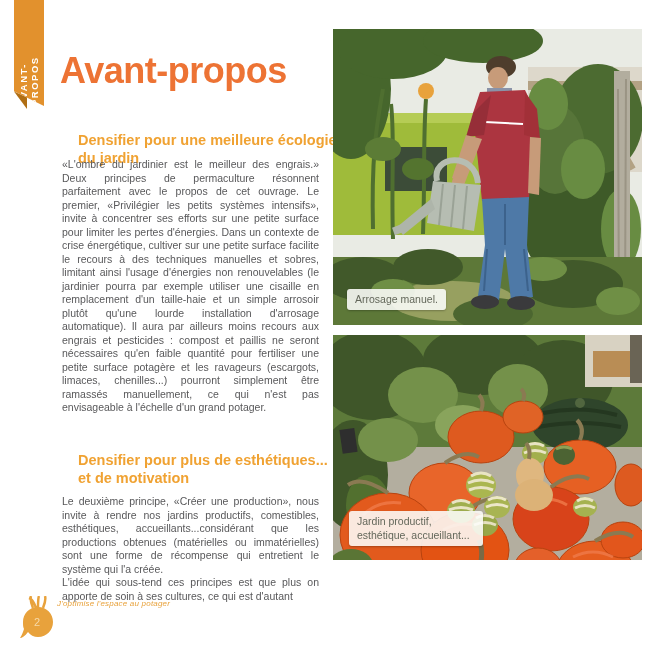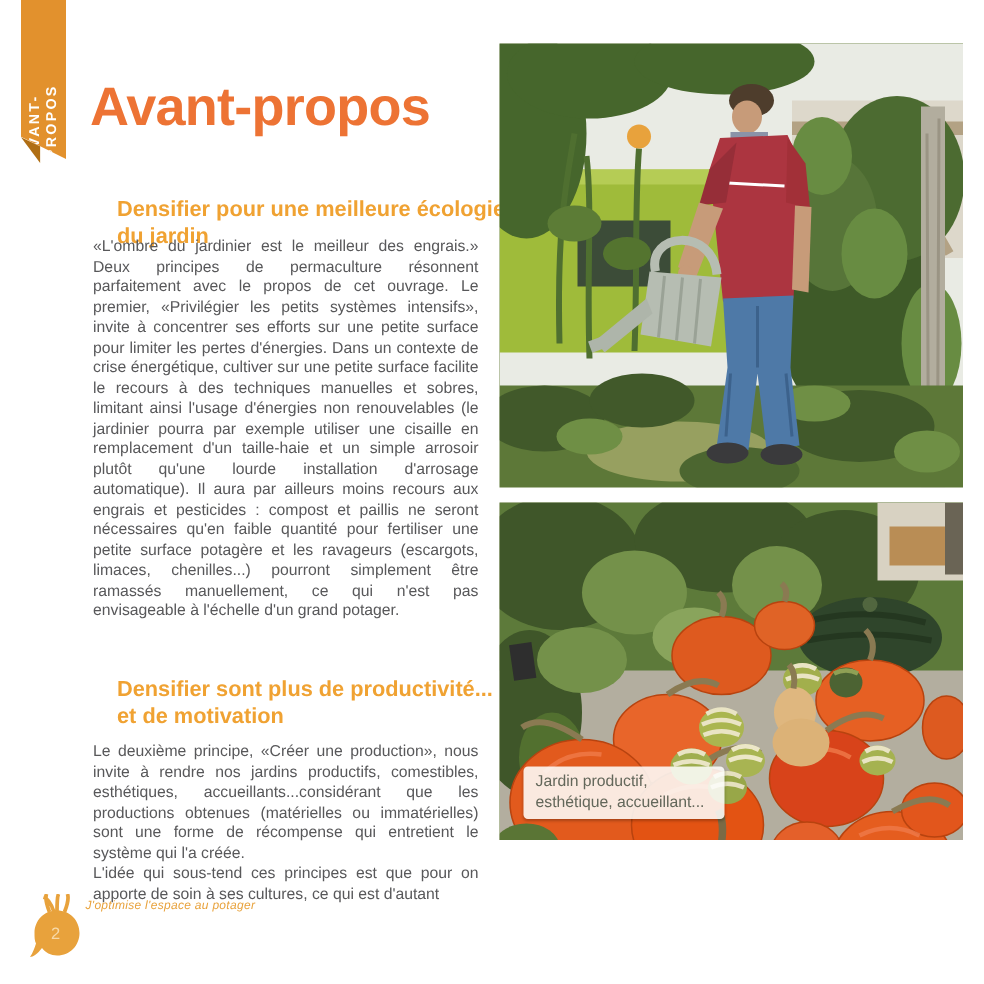--- a/index.html
+++ b/index.html
@@ -69,24 +69,24 @@
   </div>
   <div class="tab-fold"></div>
 
   <h1 class="title">Avant-propos</h1>
 
   <h2 class="heading h1pos">Densifier pour une meilleure écologie du jardin</h2>
   <div class="body-text b1pos">
     <p>«L'ombre du jardinier est le meilleur des engrais.» Deux principes de permaculture résonnent parfaitement avec le propos de cet ouvrage. Le premier, «Privilégier les petits systèmes intensifs», invite à concentrer ses efforts sur une petite surface pour limiter les pertes d'énergies. Dans un contexte de crise énergétique, cultiver sur une petite surface facilite le recours à des techniques manuelles et sobres, limitant ainsi l'usage d'énergies non renouvelables (le jardinier pourra par exemple utiliser une cisaille en remplacement d'un taille-haie et un simple arrosoir plutôt qu'une lourde installation d'arrosage automatique). Il aura par ailleurs moins recours aux engrais et pesticides : compost et paillis ne seront nécessaires qu'en faible quantité pour fertiliser une petite surface potagère et les ravageurs (escargots, limaces, chenilles...) pourront simplement être ramassés manuellement, ce qui n'est pas envisageable à l'échelle d'un grand potager.</p>
   </div>
 
-  <h2 class="heading h2pos">Densifier sont plus de productivité... et de motivation</h2>
+  <h2 class="heading h2pos">Densifier pour plus de esthétiques... et de motivation</h2>
   <div class="body-text b2pos">
     <p>Le deuxième principe, «Créer une production», nous invite à rendre nos jardins productifs, comestibles, esthétiques, accueillants...considérant que les productions obtenues (matérielles ou immatérielles) sont une forme de récompense qui entretient le système qui l'a créée.</p>
-    <p>L'idée qui sous-tend ces principes est que pour on apporte de soin à ses cultures, ce qui est d'autant</p>
+    <p>L'idée qui sous-tend ces principes est que plus on apporte de soin à ses cultures, ce qui est d'autant</p>
   </div>
 
   <figure class="photo photo1" style="margin:0">
     <svg width="309" height="296" viewBox="0 0 309 296" preserveAspectRatio="none">
       <rect x="0" y="0" width="309" height="296" fill="#e9ebe4"></rect>
 
       <rect x="195" y="38" width="114" height="105" fill="#ddd8cb"></rect>
       <rect x="195" y="52" width="114" height="9" fill="#b3a284"></rect>
       <path d="M205,61 L250,140 M250,61 L205,140 M255,61 L300,140 M300,61 L258,140" stroke="#b3a284" stroke-width="6" fill="none"></path>
 
@@ -148,20 +148,21 @@
       </g>
 
       <g>
         <polygon points="100,152 148,156 141,202 94,194" fill="#b6bdb2"></polygon>
         <path d="M110,155 L106,196 M122,156 L118,198 M134,157 L130,200" stroke="#9aa296" stroke-width="2"></path>
         <polygon points="98,170 64,198 70,206 102,180" fill="#aeb5aa"></polygon>
         <rect x="60" y="196" width="14" height="8" fill="#aeb5aa" transform="rotate(-20 67 200)"></rect>
         <path d="M104,152 C98,126 142,122 145,154" stroke="#b6bdb2" stroke-width="6" fill="none"></path>
       </g>
     </svg>
+    <figcaption class="caption cap1">Arrosage manuel.</figcaption>
   </figure>
 
   <figure class="photo photo2" style="margin:0">
     <svg width="309" height="297" viewBox="0 0 309 297" preserveAspectRatio="none">
       <rect x="0" y="0" width="309" height="297" fill="#b3ae9f"></rect>
 
       <rect x="0" y="0" width="309" height="112" fill="#5d7a3a"></rect>
       <g fill="#3f5629">
         <ellipse cx="40" cy="40" rx="55" ry="45"></ellipse>
         <ellipse cx="150" cy="25" rx="60" ry="35"></ellipse>

